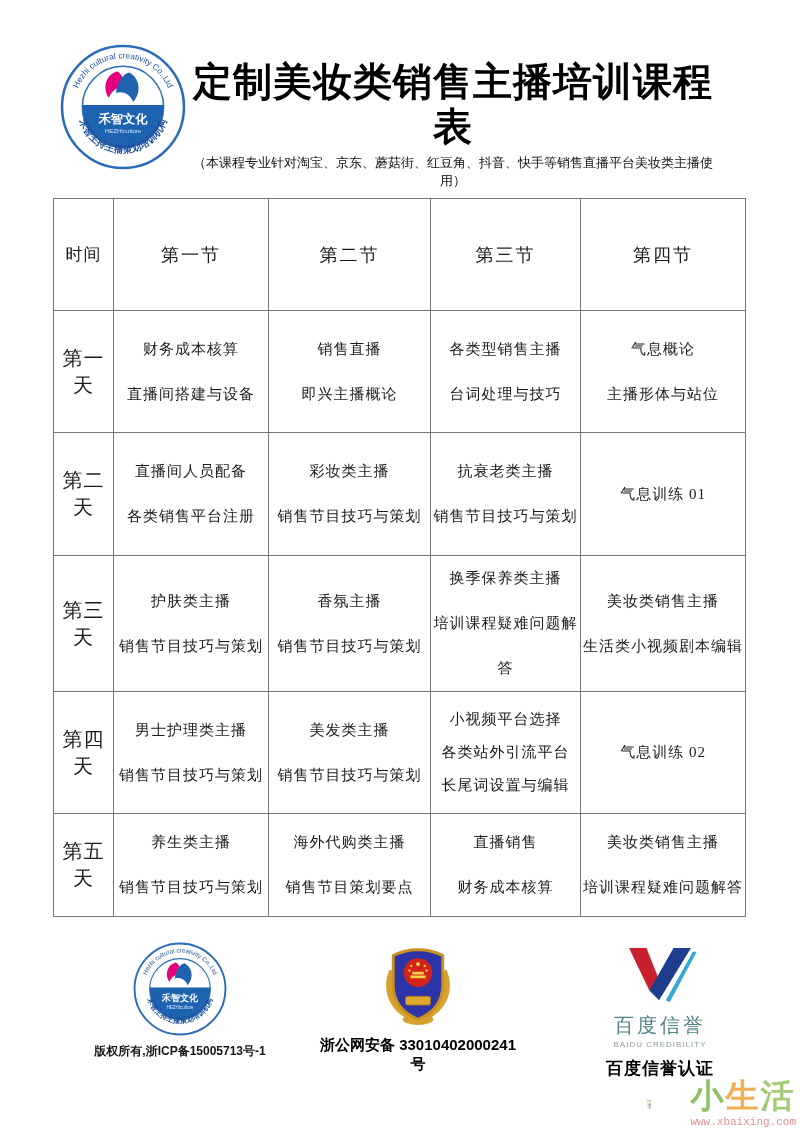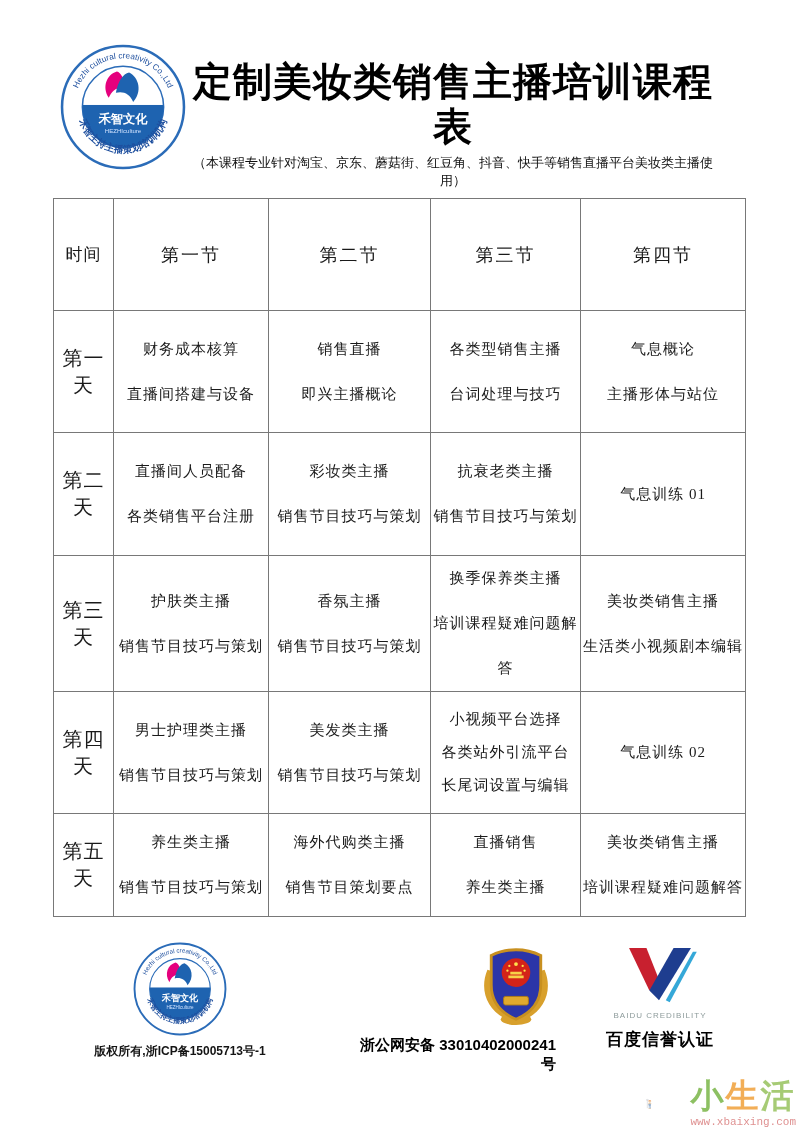--- a/index.html
+++ b/index.html
@@ -21,21 +21,21 @@
   table.course th.time-h{font-size:17px;letter-spacing:1px;}
   table.course td.day{font-size:20px;letter-spacing:1px;}
   .cell{white-space:pre-line;font-size:15px;line-height:45px;letter-spacing:1px;}
   .cell.tight{line-height:33px;}
 
   
   .footer-left{position:absolute;left:80px;top:942px;width:200px;text-align:center;}
   .footer-left .logo-small{width:94px;height:94px;margin:0 auto;}
   .copyright{margin-top:3px;font-family:"Liberation Sans","DejaVu Sans",sans-serif;
              font-size:12px;font-weight:600;color:#141414;}
-  .footer-mid{position:absolute;left:346px;top:942px;width:210px;text-align:right;}
+  .footer-mid{position:absolute;left:313px;top:942px;width:210px;text-align:center;}
   .police-num{margin-top:4px;font-family:"Liberation Sans","DejaVu Sans",sans-serif;
               font-size:15px;font-weight:bold;color:#000;}
   .footer-right{position:absolute;left:590px;top:946px;width:140px;text-align:center;
                 font-family:"Liberation Sans","DejaVu Sans",sans-serif;}
   .baidu-cn{font-size:20px;color:#4e8286;letter-spacing:3px;margin-top:2px;}
   .baidu-en{font-size:8px;color:#8d9b9b;letter-spacing:1px;margin-top:1px;}
   .baidu-cert{font-size:17px;font-weight:bold;color:#000;margin-top:8px;letter-spacing:1px;}
 
   
   .watermark{position:absolute;left:646px;top:1076px;width:150px;display:flex;align-items:flex-start;gap:36px;}
@@ -175,21 +175,21 @@
       <td>
             <div class="cell">养生类主播
 销售节目技巧与策划</div>
           </td>
       <td>
             <div class="cell">海外代购类主播
 销售节目策划要点</div>
           </td>
       <td>
             <div class="cell">直播销售
-养生类主播</div>
+财务成本核算</div>
           </td>
       <td>
             <div class="cell">美妆类销售主播
 培训课程疑难问题解答</div>
           </td>
     </tr>
   </tbody>
     </table>
 
   <div class="footer-left">
@@ -235,20 +235,21 @@
     </svg>
     <div class="police-num">浙公网安备 33010402000241号</div>
   </div>
 
   <div class="footer-right">
     <svg width="74" height="60" viewBox="0 0 76 62">
       <polygon points="6,2 24,2 37,35 27,46" fill="#c8202f"></polygon>
       <polygon points="52,2 70,2 37,56 27,46" fill="#1e3d8f"></polygon>
       <polygon points="72,6 76,6 48,58 44,56" fill="#35a8d8"></polygon>
     </svg>
+    <div class="baidu-cn">百度信誉</div>
     <div class="baidu-en">BAIDU CREDIBILITY</div>
     <div class="baidu-cert">百度信誉认证</div>
   </div>
 
   <div class="watermark">
     <svg width="34" height="56" viewBox="0 0 34 56" opacity="0.8">
       <line x1="7" y1="8" x2="7" y2="50" stroke="#9aa0a6" stroke-width="2"></line>
       <path d="M2,8 V2 M7,8 V1 M12,8 V2 M2,8 H12" stroke="#9aa0a6" stroke-width="1.6" fill="none"></path>
       <circle cx="20" cy="15" r="6.5" fill="#f2cfa6"></circle>
       <path d="M12,13 a8,5 0 0 1 16,0 z" fill="#e8833a"></path>

